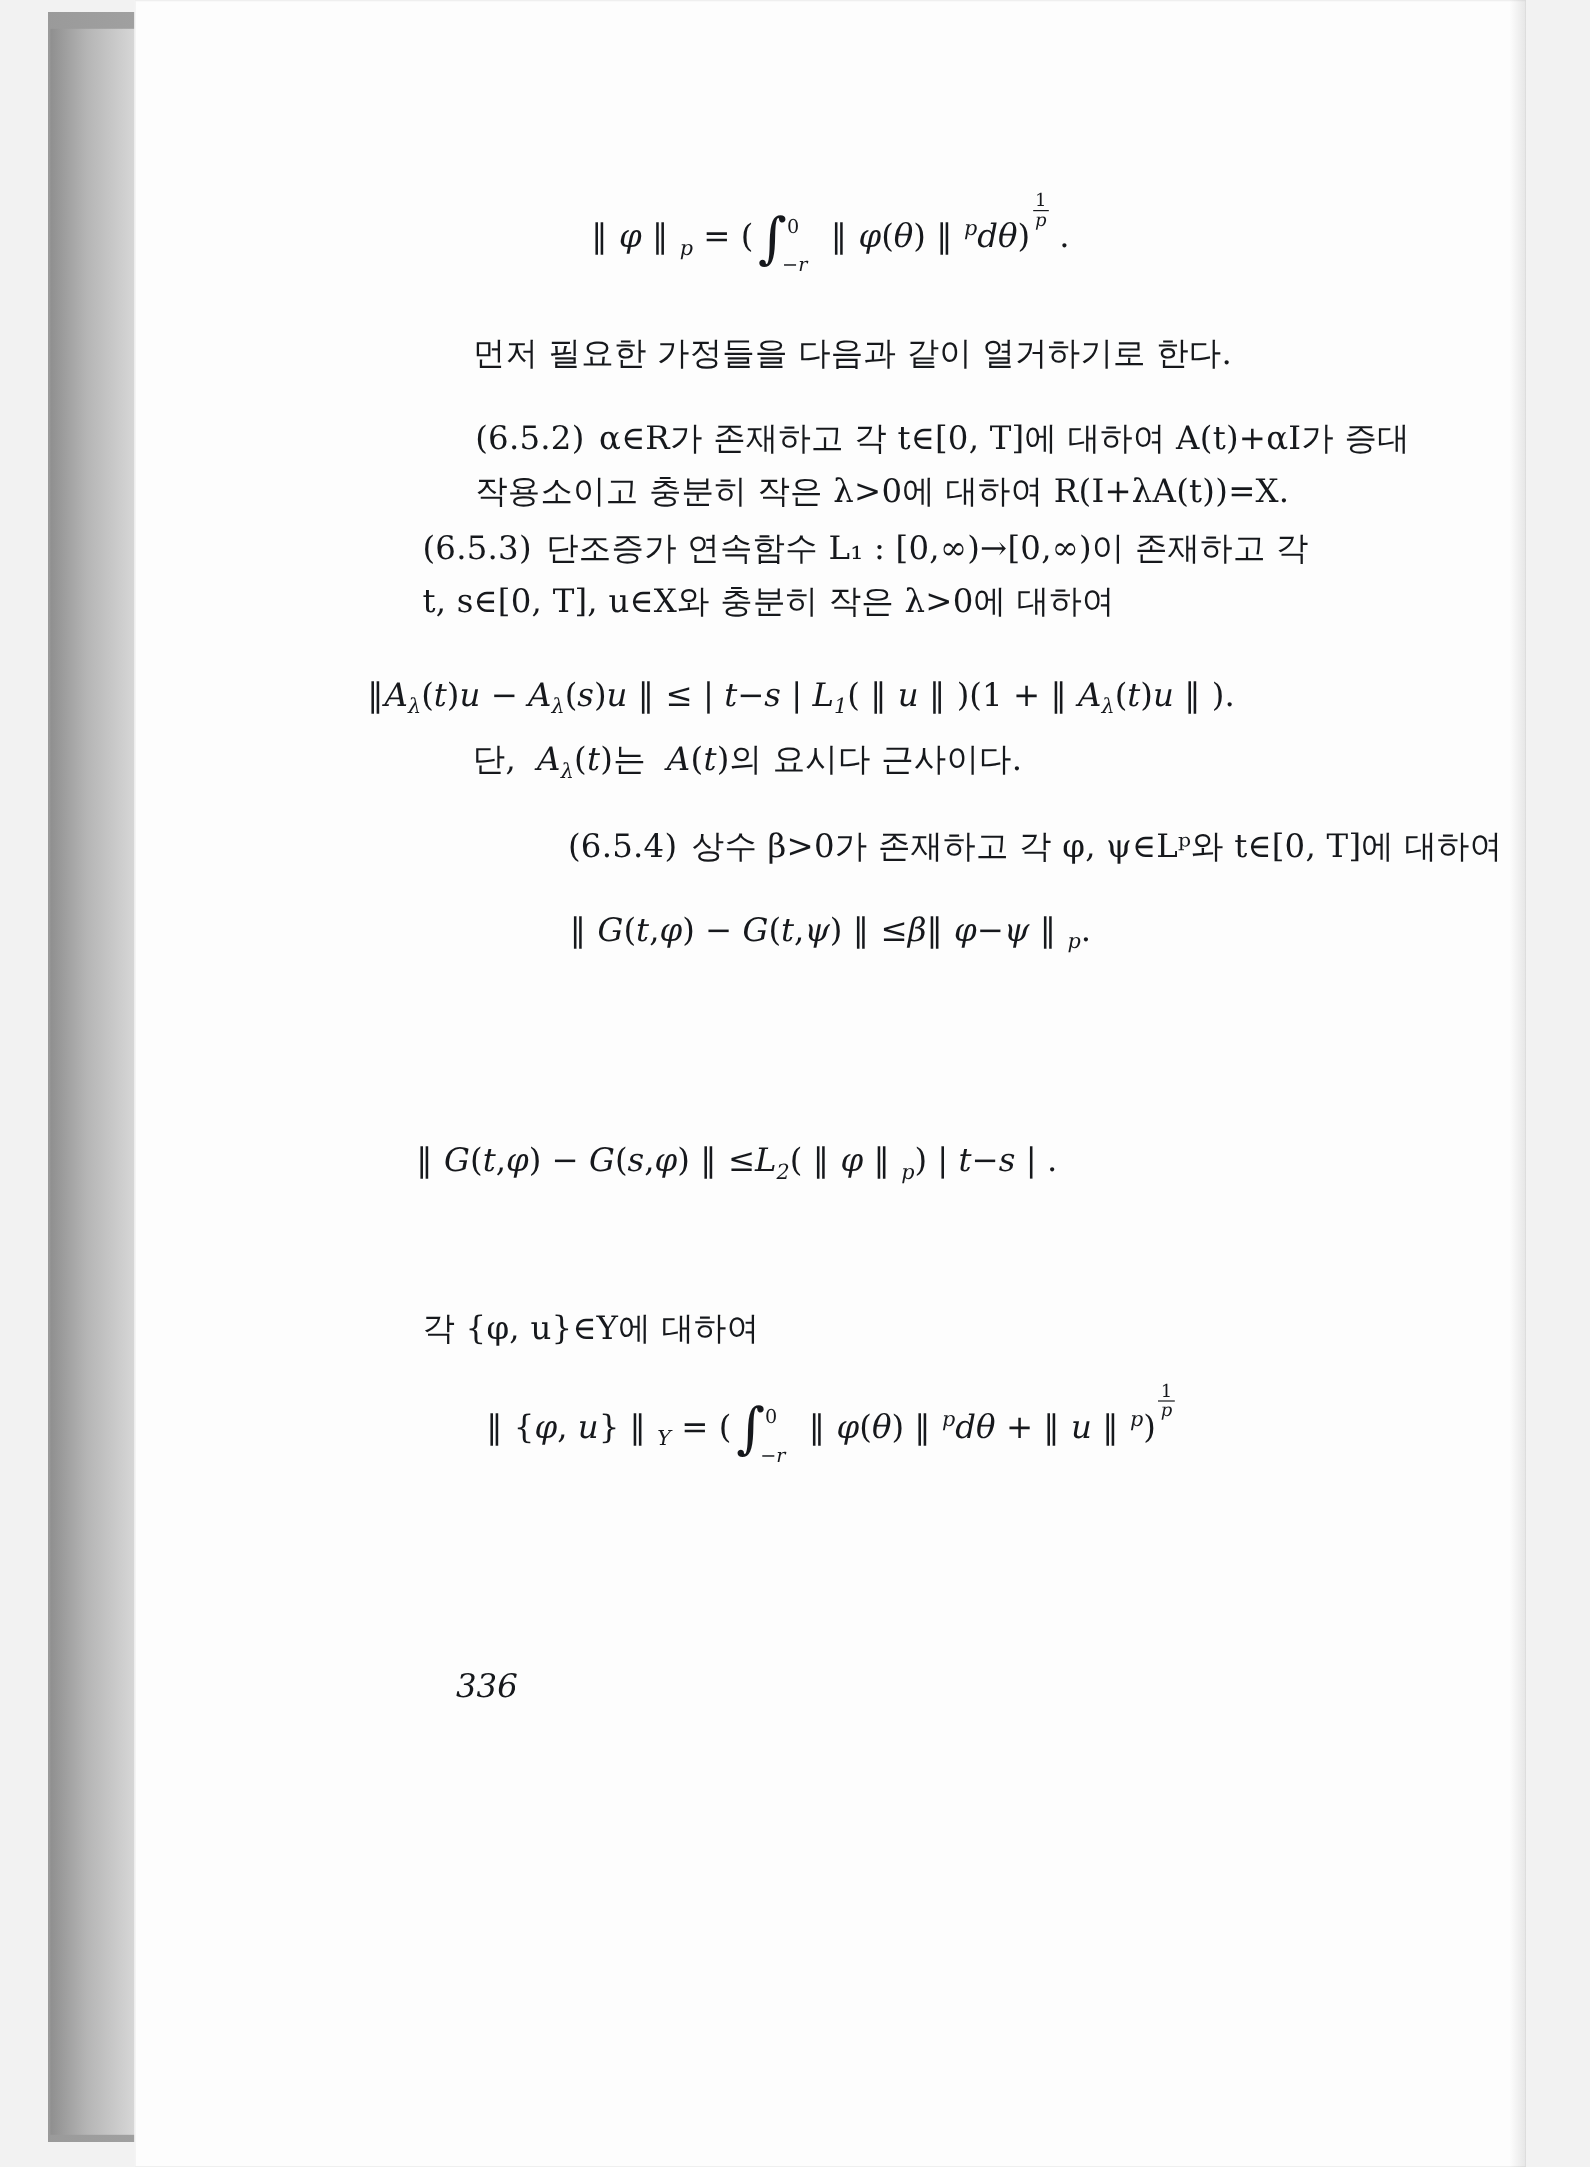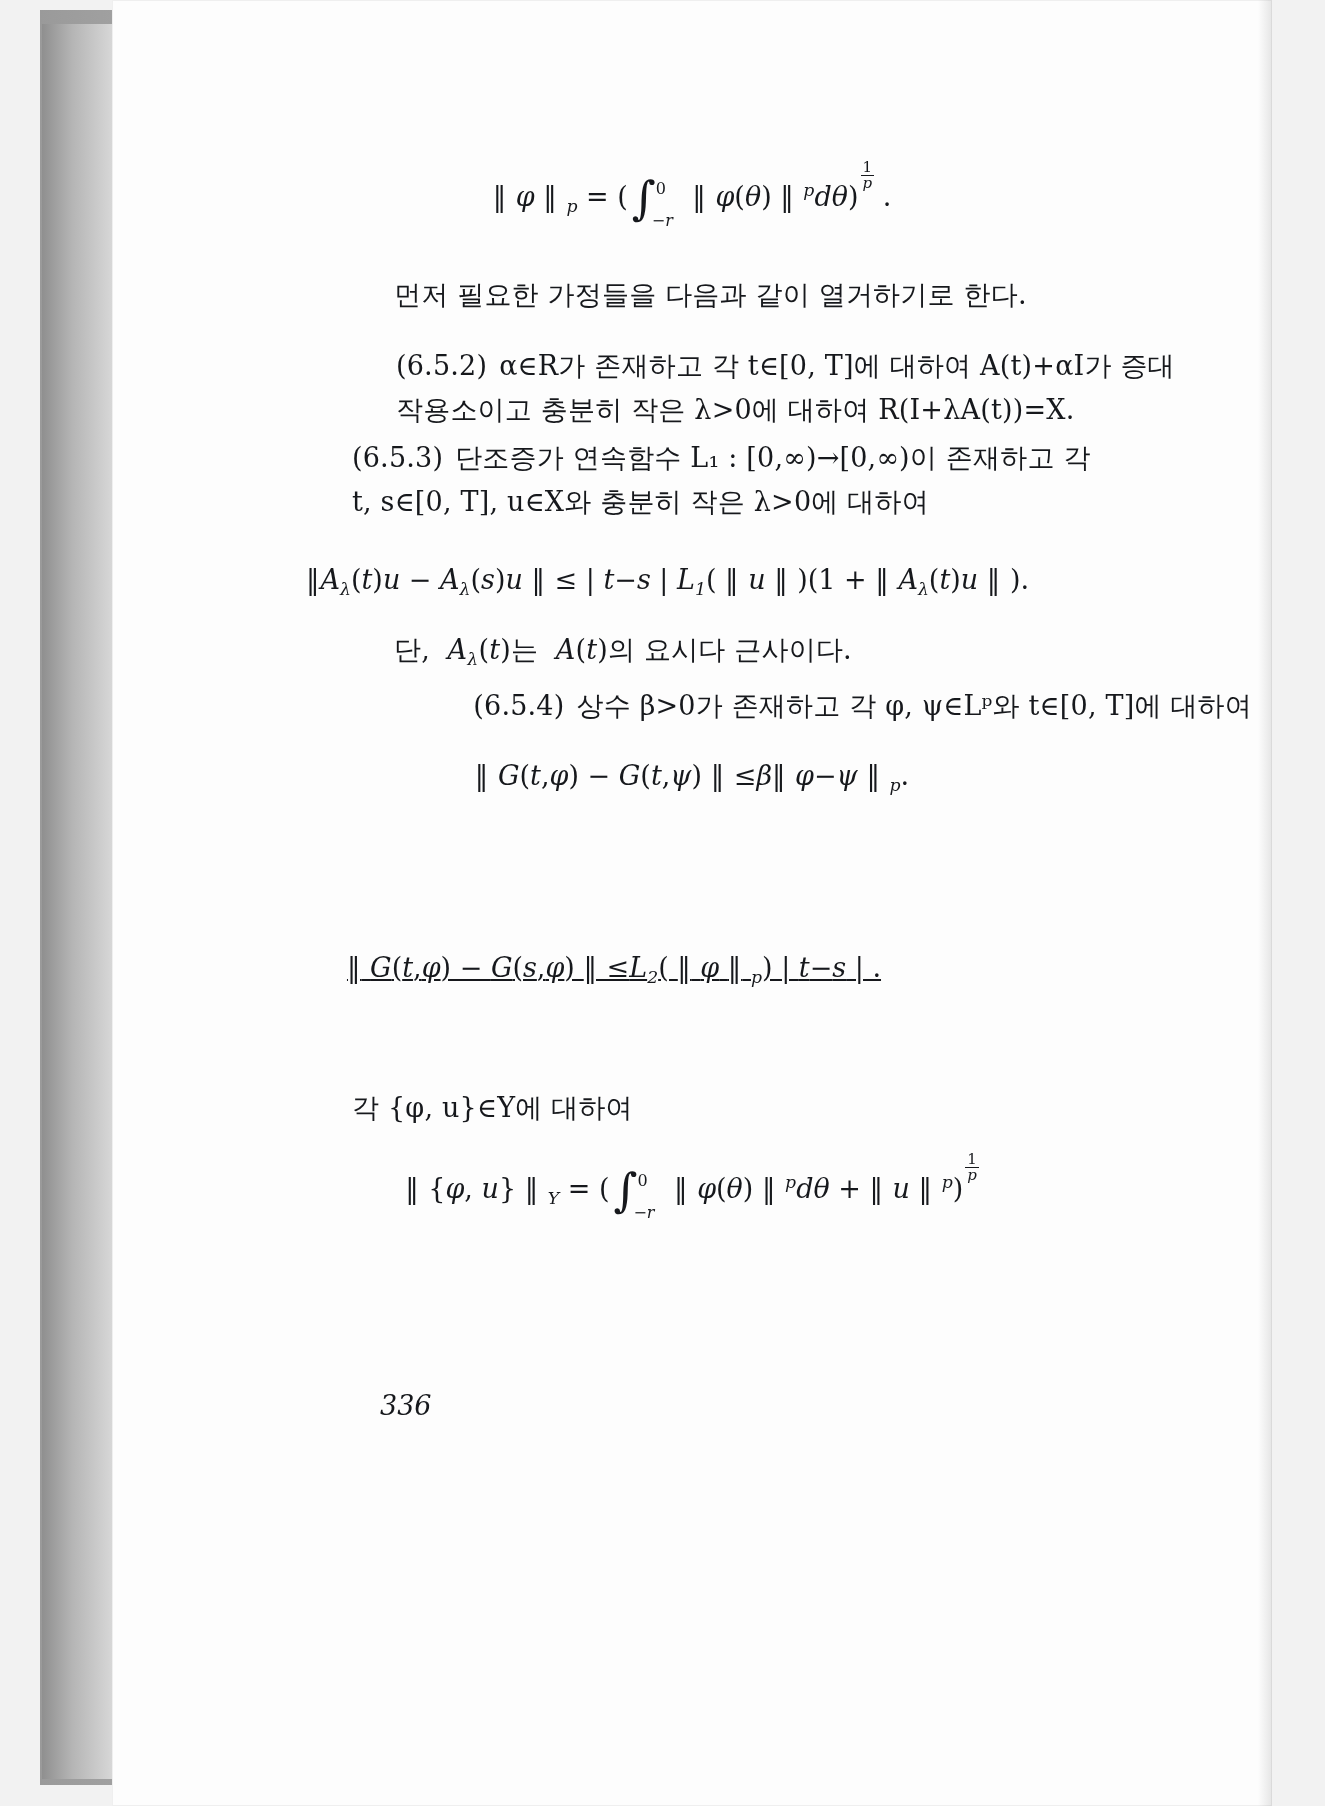--- a/index.html
+++ b/index.html
@@ -157,34 +157,34 @@
 
   <div class="para" style="position:absolute; left:240px; top:436px; width:900px;">
     <span class="tag">(6.5.3)</span><span class="sp"></span><span>단조증가   연속함수   L₁ : [0,∞)→[0,∞)이  존재하고   각</span><br>
     <span>t, s∈[0, T],  u∈X와 충분히 작은 λ&gt;0에 대하여</span>
   </div>
 
   <div class="display mathline" style="position:absolute; left:12px; top:562px; width:1087px;">
     <span class="norm">‖</span><i class="m">A</i><sub class="s">λ</sub>(<i class="m">t</i>)<i class="m">u</i> − <i class="m">A</i><sub class="s">λ</sub>(<i class="m">s</i>)<i class="m">u</i> <span class="norm">‖</span> ≤ | <i class="m">t</i>−<i class="m">s</i> | <i class="m">L</i><sub class="s">1</sub>( <span class="norm">‖</span> <i class="m">u</i> <span class="norm">‖</span> )(1 + <span class="norm">‖</span> <i class="m">A</i><sub class="s">λ</sub>(<i class="m">t</i>)<i class="m">u</i> <span class="norm">‖</span> ).
   </div>
 
-  <div class="para indent" style="position:absolute; left:248px; top:628px; width:880px;">
+  <div class="para indent" style="position:absolute; left:248px; top:612px; width:880px;">
     단,&nbsp; <i class="m">A</i><sub class="s">λ</sub>(<i class="m">t</i>)는&nbsp; <i class="m">A</i>(<i class="m">t</i>)의 요시다 근사이다.
   </div>
 
   <div class="para" style="position:absolute; left:240px; top:684px; width:900px;text-align:right;">
     <span class="tag">(6.5.4)</span><span class="sp"></span><span>상수  β&gt;0가 존재하고 각  φ, ψ∈Lᵖ와  t∈[0, T]에 대하여</span>
   </div>
 
   <div class="display mathline" style="position:absolute; left:0; top:758px; width:1160px;">
     <span class="norm">‖</span> <i class="m">G</i>(<i class="m">t</i>,<i class="m">φ</i>) − <i class="m">G</i>(<i class="m">t</i>,<i class="m">ψ</i>) <span class="norm">‖</span> ≤<i class="m">β</i><span class="norm">‖</span> <i class="m">φ</i>−<i class="m">ψ</i> <span class="norm">‖</span> <sub class="s">p</sub>.
   </div>
 
 
-  <div class="display mathline" style="position:absolute; left:0; top:950px; width:1004px;text-decoration:underline;">
+  <div class="display mathline" style="position:absolute; left:0; top:950px; width:1004px;">
     <span class="norm">‖</span> <i class="m">G</i>(<i class="m">t</i>,<i class="m">φ</i>) − <i class="m">G</i>(<i class="m">s</i>,<i class="m">φ</i>) <span class="norm">‖</span> ≤<i class="m">L</i><sub class="s">2</sub>( <span class="norm">‖</span> <i class="m">φ</i> <span class="norm">‖</span> <sub class="s">p</sub>) | <i class="m">t</i>−<i class="m">s</i> | .
   </div>
 
   <div class="para" style="position:absolute; left:240px; top:1042px; width:900px;">
     <span class="sp-l"></span><br>
     <span>각 {φ, u}∈Y에 대하여</span>
   </div>
 
   <div class="display mathline" style="position:absolute; left:0; top:1160px; width:1160px;">
     <span class="norm">‖</span> {<i class="m">φ</i>, <i class="m">u</i>} <span class="norm">‖</span> <sub class="s">Y</sub> =

